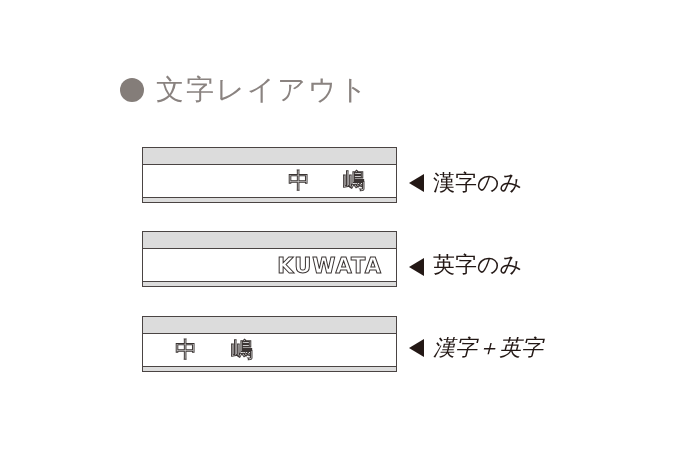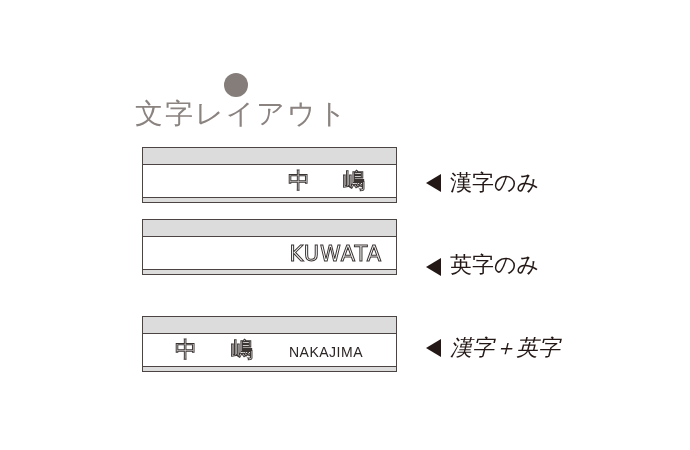--- a/index.html
+++ b/index.html
@@ -1,36 +1,36 @@
 <!DOCTYPE html>
 <html><head>
 <meta charset="utf-8">
 <style>
   html, body { margin:0; padding:0; }
   body { width:690px; height:450px; background:#ffffff; position:relative; overflow:hidden;
          font-family:"DejaVu Sans", sans-serif; }
-  .title { position:absolute; left:135px; top:73px; display:flex; align-items:center;flex-direction:column; }
+  .title { position:absolute; left:120px; top:73px; display:flex; align-items:center; }
   .title .dot { width:24px; height:24px; border-radius:50%; background:#847d79; margin-right:12px; }
   .title .txt { font-size:28px; color:#8a8380; letter-spacing:2px; line-height:34px; }
 
   .plate { position:absolute; left:142px; width:255px; height:56px; box-sizing:border-box;
            border:1.5px solid #4a4443; background:#fff; }
   .plate .hdr { position:absolute; left:0; right:0; top:0; height:16px; background:#dcdcdc;
                 border-bottom:1.5px solid #4a4443; }
   .plate .ftr { position:absolute; left:0; right:0; bottom:0; height:4px; background:#dcdcdc;
                 border-top:1.5px solid #4a4443; }
   .plate .body { position:absolute; left:0; right:0; top:17px; bottom:6px; }
 
   .outline { color:#fff; -webkit-text-stroke:1px #3a3433; font-family:"DejaVu Sans", sans-serif; }
   .kanji { position:absolute; font-size:22px; top:3px; line-height:26px; }
   .eng-outline { position:absolute; font-size:21px; top:5px; right:14px; letter-spacing:1px; line-height:24px; }
   .eng-solid { position:absolute; font-size:14px; top:9px; left:146px; color:#2b2524; letter-spacing:0.5px;
                font-family:"Liberation Sans", sans-serif; line-height:18px; }
 
-  .label { position:absolute; left:426px; display:flex; align-items:center; color:#231815; }
+  .label { position:absolute; left:409px; display:flex; align-items:center; color:#231815; }
   .label .tri { width:0; height:0; border-top:9px solid transparent; border-bottom:9px solid transparent;
                 border-right:15px solid #231815; margin-right:9px; }
   .label .ltxt { font-size:22px; line-height:26px; }
 </style>
 </head>
 <body>
 
 <div class="title">
   <span class="dot"></span>
   <span class="txt">文字レイアウト</span>
@@ -42,37 +42,36 @@
     <span class="kanji outline" style="left:145px;">中</span>
     <span class="kanji outline" style="left:200px;">嶋</span>
   </div>
   <div class="ftr"></div>
 </div>
 <div class="label" style="top:170px;">
   <span class="tri"></span>
   <span class="ltxt">漢字のみ</span>
 </div>
 
-<div class="plate" style="top:219px;">
+<div class="plate" style="top:231px;font-weight:bold;">
   <div class="hdr"></div>
   <div class="body">
     <span class="eng-outline outline">KUWATA</span>
   </div>
   <div class="ftr"></div>
 </div>
 <div class="label" style="top:254px;font-family:Liberation Mono, monospace;">
   <span class="tri"></span>
   <span class="ltxt">英字のみ</span>
 </div>
 
 <div class="plate" style="top:316px;">
   <div class="hdr"></div>
   <div class="body">
     <span class="kanji outline" style="left:32px;">中</span>
     <span class="kanji outline" style="left:88px;">嶋</span>
-    <span class="eng-solid">NAKAJIMA</span>
   </div>
   <div class="ftr"></div>
 </div>
 <div class="label" style="top:335px;font-style:italic;">
   <span class="tri"></span>
   <span class="ltxt">漢字＋英字</span>
 </div>
 
 </body></html>

